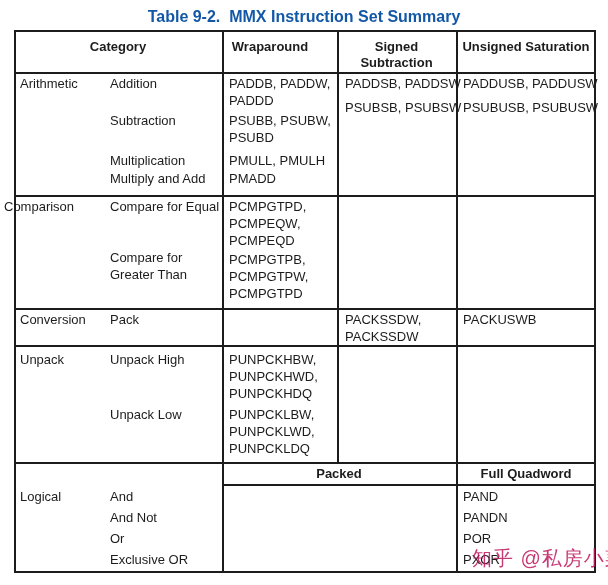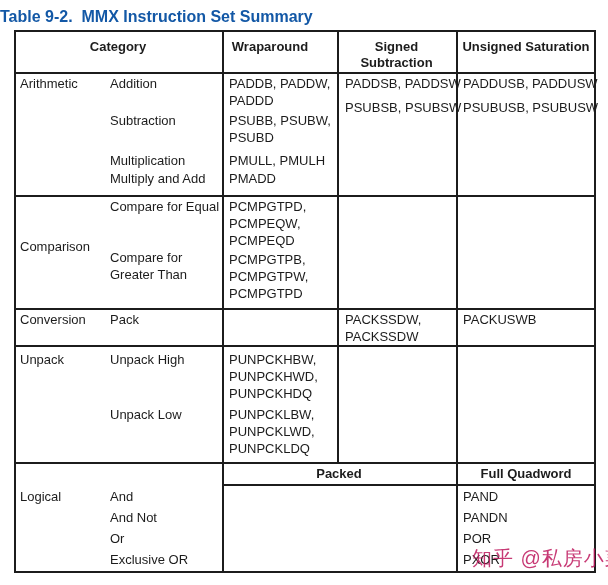--- a/index.html
+++ b/index.html
@@ -1,20 +1,20 @@
 <!DOCTYPE html>
 <html><head>
 <meta charset="utf-8">
 <style>
   html,body{margin:0;padding:0;background:#ffffff;}
   #page{position:relative;width:608px;height:585px;background:#ffffff;
         font-family:"Liberation Sans", sans-serif;color:#1c1c1c;overflow:hidden;}
   .t{position:absolute;font-size:13px;line-height:16px;white-space:pre;color:#1c1c1c;}
   .hd{font-weight:bold;text-align:center;}
-  .title{position:absolute;top:8px;left:0;width:608px;text-align:left;
+  .title{position:absolute;top:8px;left:0;width:608px;text-align:center;
          font-size:16px;font-weight:bold;color:#1358a6;white-space:pre;}
   .frame{position:absolute;left:14px;top:30px;width:582px;height:543px;
          border:2px solid #1c1c1c;box-sizing:border-box;}
   .vline{position:absolute;width:1.5px;background:#1c1c1c;}
   .hline{position:absolute;height:1.5px;background:#1c1c1c;}
   .wm{position:absolute;left:472px;top:545px;font-size:20px;letter-spacing:1px;
       color:#be185d;opacity:0.85;white-space:pre;}
 </style>
 </head>
 <body>
@@ -49,21 +49,21 @@
   <div class="t" style="left:229px;top:93px;">PADDD</div>
   <div class="t" style="left:229px;top:113px;">PSUBB, PSUBW,</div>
   <div class="t" style="left:229px;top:130px;">PSUBD</div>
   <div class="t" style="left:229px;top:153px;">PMULL, PMULH</div>
   <div class="t" style="left:229px;top:171px;">PMADD</div>
   <div class="t" style="left:345px;top:76px;">PADDSB, PADDSW</div>
   <div class="t" style="left:345px;top:100px;">PSUBSB, PSUBSW</div>
   <div class="t" style="left:463px;top:76px;">PADDUSB, PADDUSW</div>
   <div class="t" style="left:463px;top:100px;">PSUBUSB, PSUBUSW</div>
 
-  <div class="t" style="left:20px;top:199px;margin-top:40px;">Comparison</div>
+  <div class="t" style="left:4px;top:199px;">Comparison</div>
   <div class="t" style="left:110px;top:199px;">Compare for Equal</div>
   <div class="t" style="left:110px;top:250px;">Compare for</div>
   <div class="t" style="left:110px;top:267px;">Greater Than</div>
   <div class="t" style="left:229px;top:199px;">PCMPGTPD,</div>
   <div class="t" style="left:229px;top:216px;">PCMPEQW,</div>
   <div class="t" style="left:229px;top:233px;">PCMPEQD</div>
   <div class="t" style="left:229px;top:252px;">PCMPGTPB,</div>
   <div class="t" style="left:229px;top:269px;">PCMPGTPW,</div>
   <div class="t" style="left:229px;top:286px;">PCMPGTPD</div>
 

